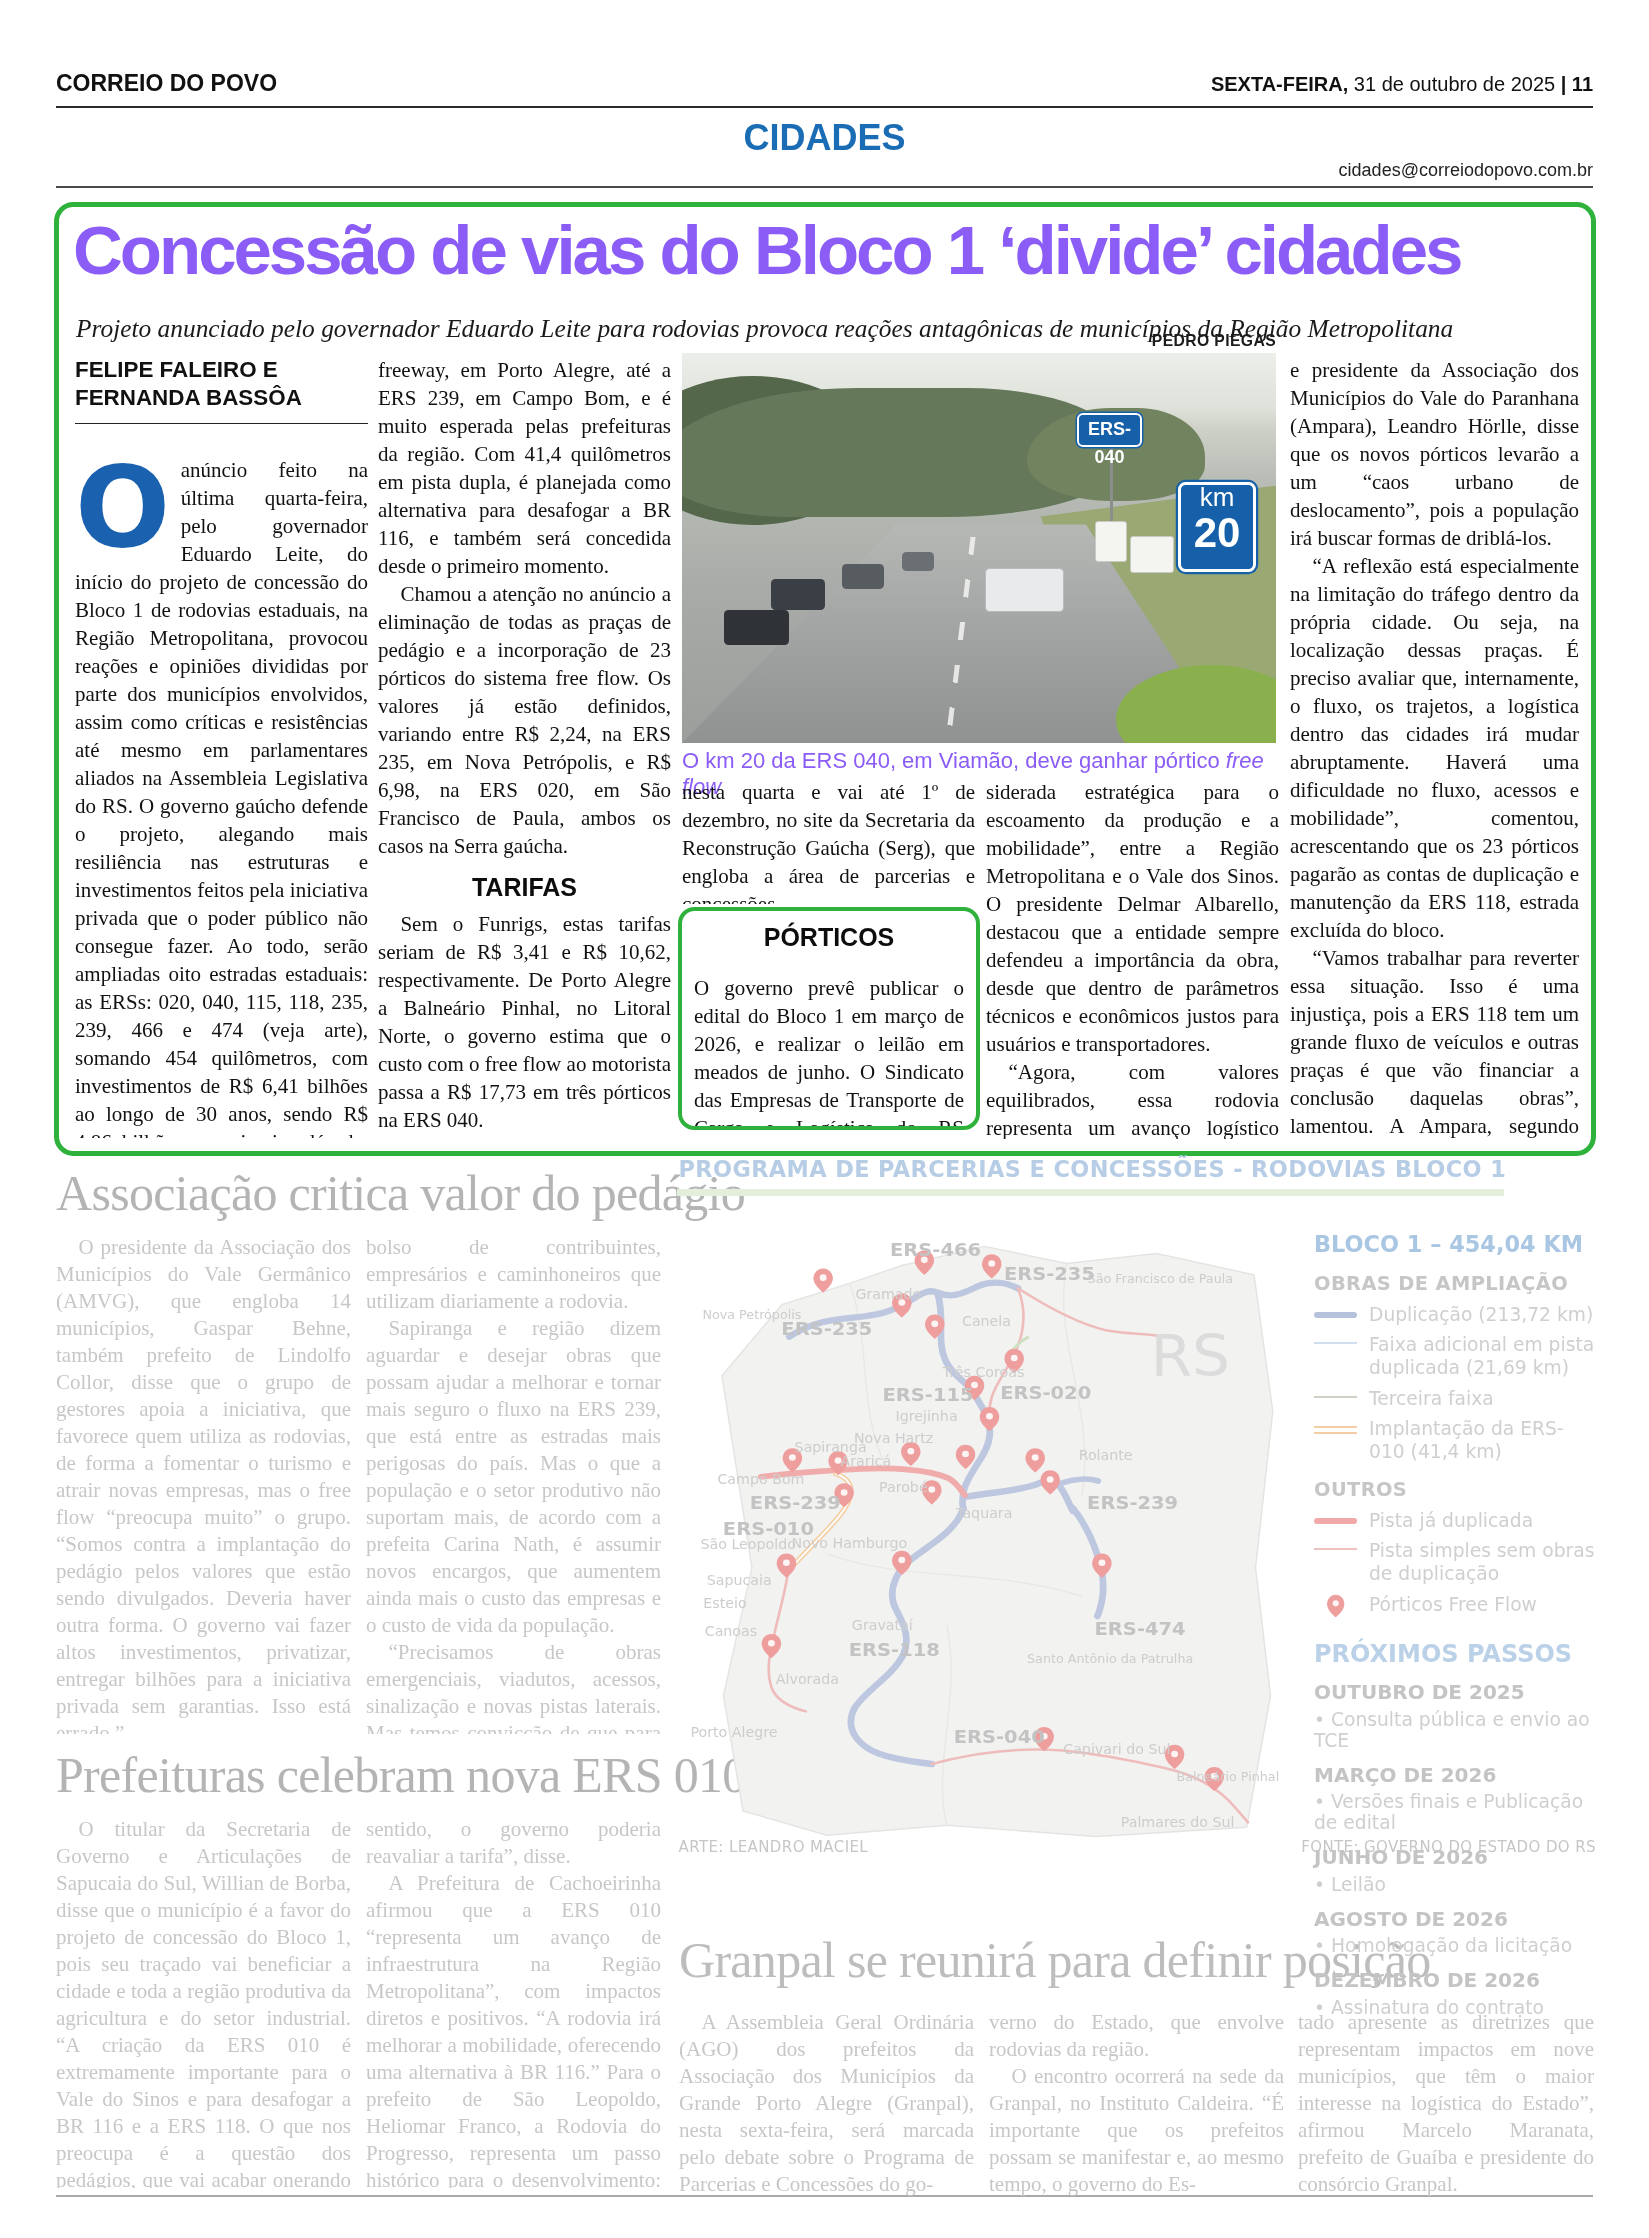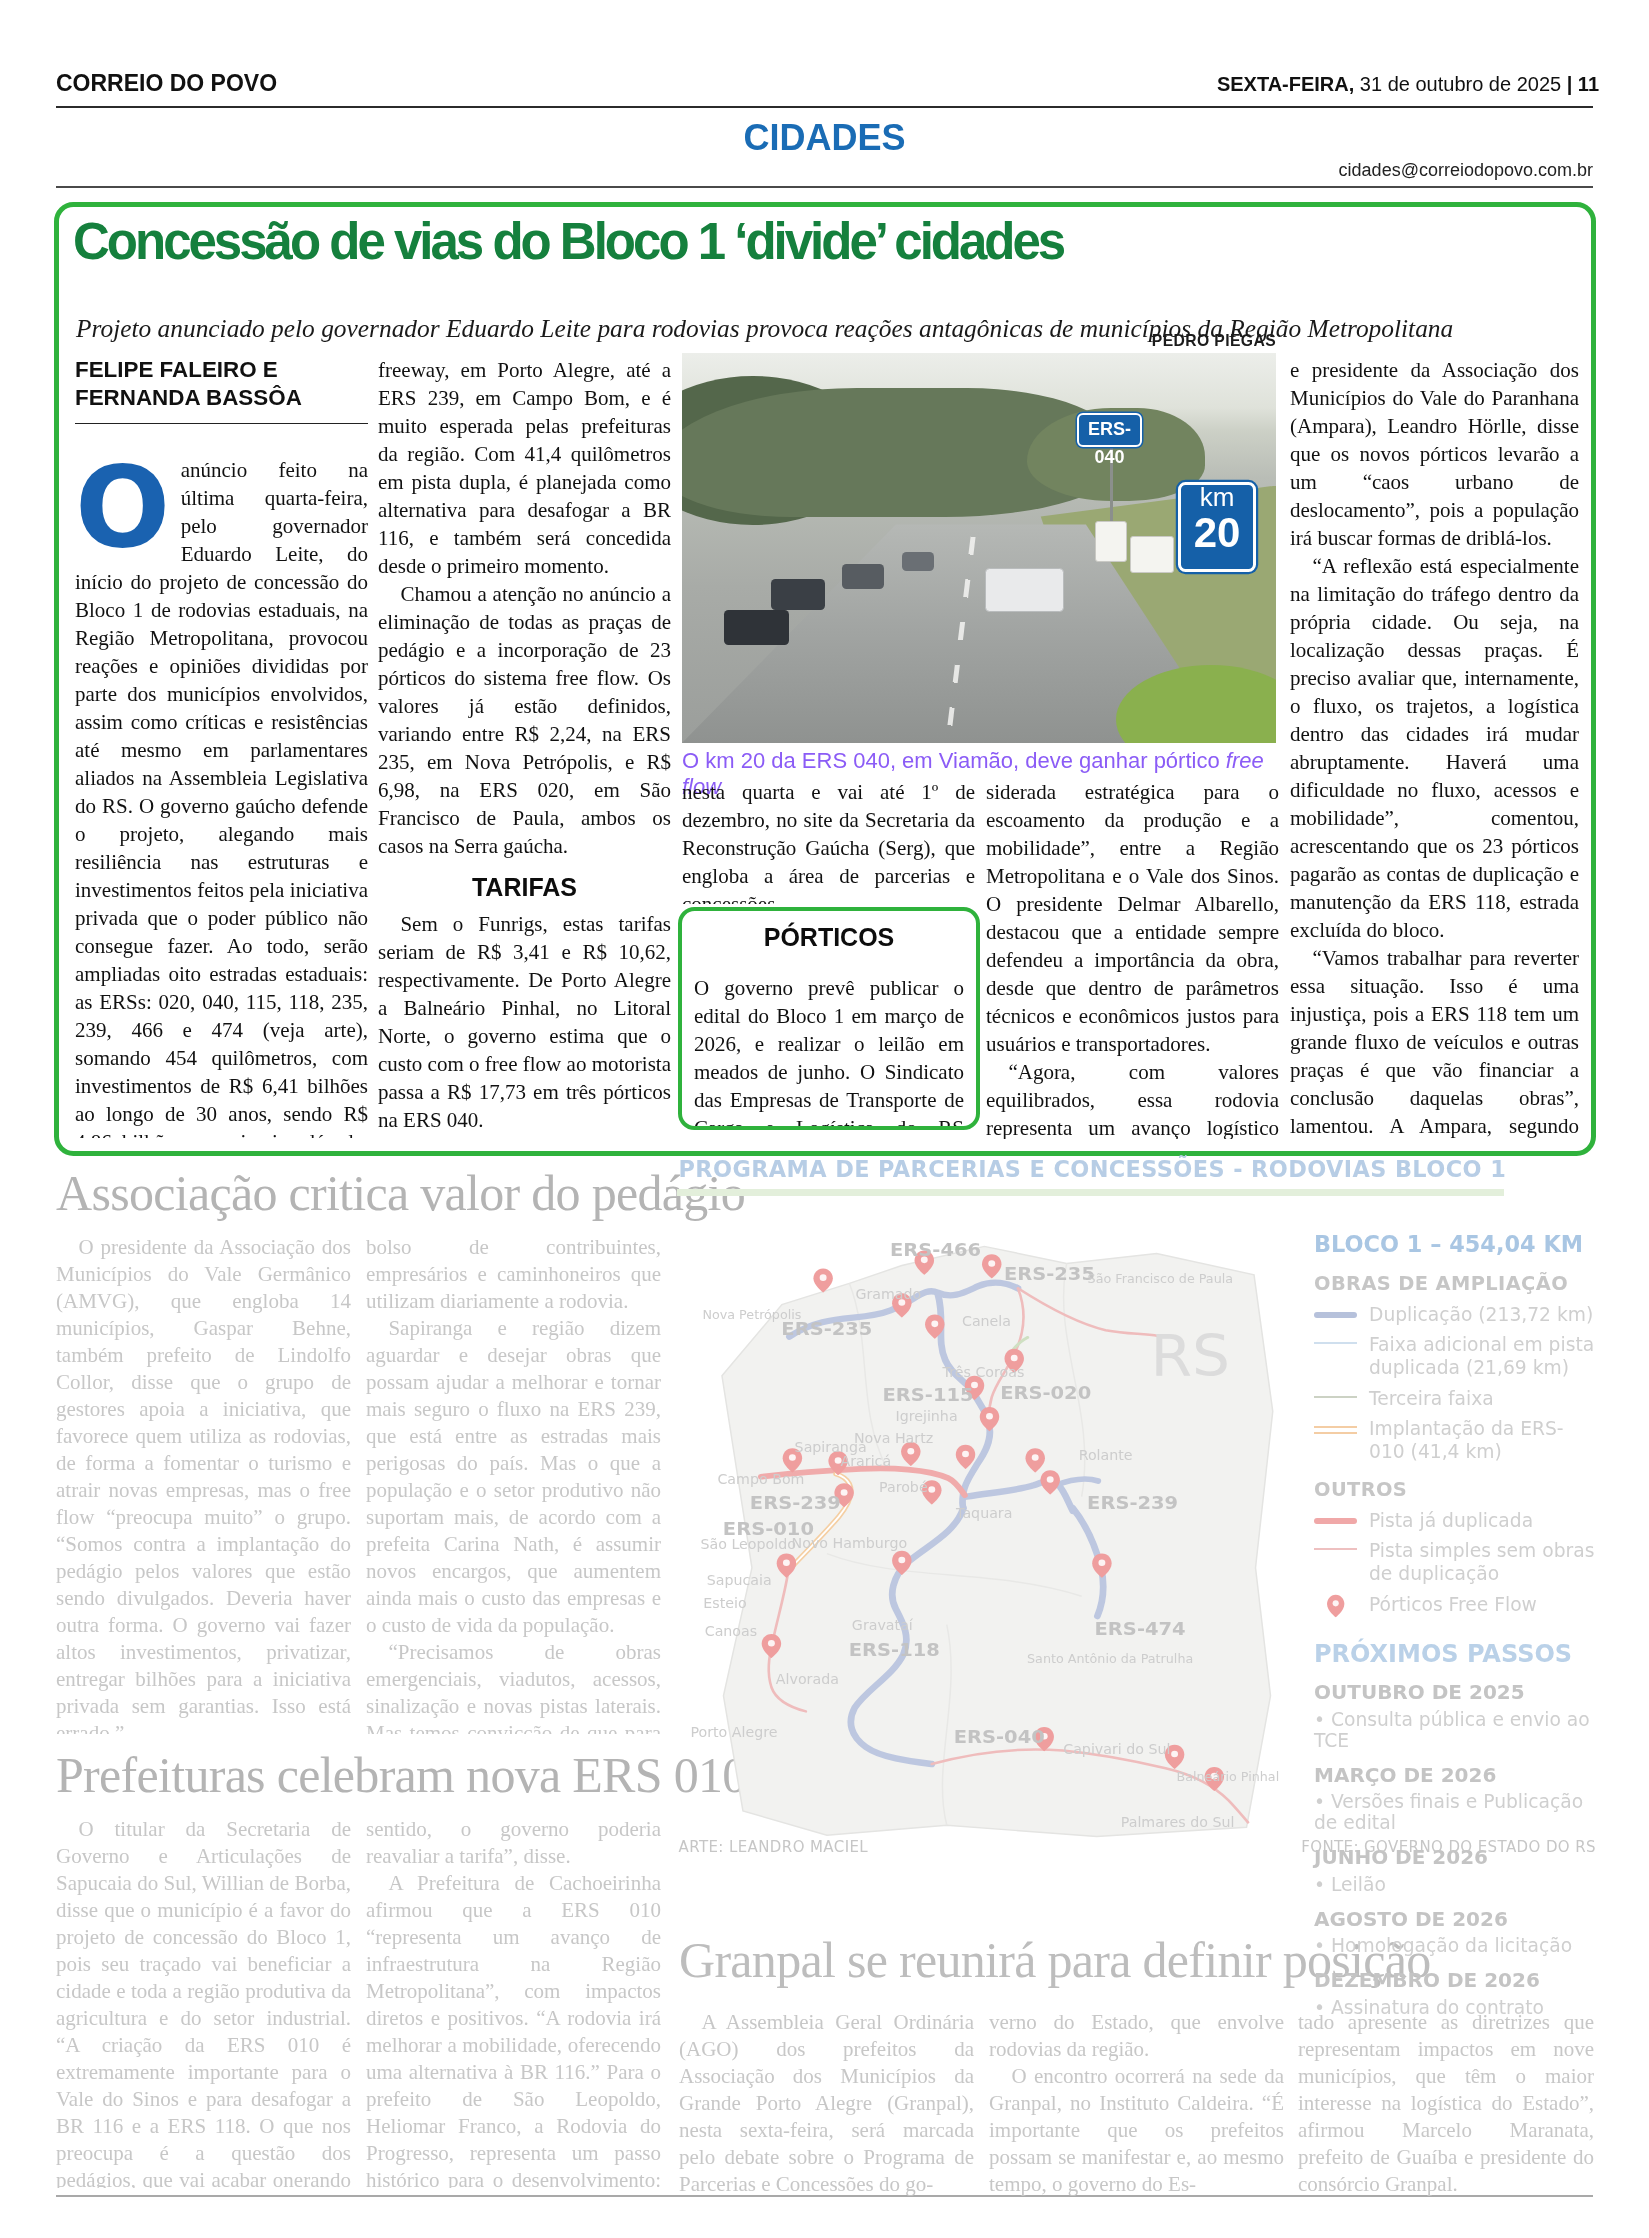--- a/index.html
+++ b/index.html
@@ -1,28 +1,28 @@
 <!DOCTYPE html>
 <html style="font-size:12px"><head>
 <meta charset="utf-8">
 <style>
   html,body{margin:0;padding:0;background:#ffffff;}
   body{width:1649px;height:2239px;position:relative;font-family:"Liberation Serif",serif;color:#111;}
   .abs{position:absolute;}
   
   .mast-left{left:56px;top:70px;font:bold 23px "Liberation Sans",sans-serif;letter-spacing:0;}
-  .mast-right{right:50px;top:73px;font:20px "Liberation Sans",sans-serif;color:#111;}
+  .mast-right{right:56px;top:73px;font:20px "Liberation Sans",sans-serif;color:#111;}
   .mast-right b{font-weight:bold;}
   .rule1{left:56px;width:1537px;top:106px;height:1.5px;background:#2b2b2b;}
   .section-title{left:0;width:1649px;top:117px;text-align:center;font:bold 36px "Liberation Sans",sans-serif;color:#1a6cb5;}
   .mast-email{right:56px;top:160px;font:18px "Liberation Sans",sans-serif;color:#222;}
   .rule2{left:56px;width:1537px;top:186px;height:2.2px;background:#4a4a4a;}
   
   .greenbox{left:54px;top:202px;width:1542px;height:954px;border:5.2px solid #2fb23c;border-radius:19.4px;box-sizing:border-box;background:#fff;}
-  .headline{left:73px;top:215px;width:1503px;font-family:"Liberation Sans",sans-serif;font-weight:bold;font-size:51px;line-height:1.05;letter-spacing:-3px;color:#15803d;white-space:nowrap;}
+  .headline{left:73px;top:215px;width:1503px;font-family:"Liberation Sans",sans-serif;font-weight:bold;font-size:69px;line-height:1.05;letter-spacing:-3px;color:#8b5cf6;white-space:nowrap;}
   .deck{left:76px;top:314px;width:1503px;font-style:italic;font-size:25.4px;color:#1a1a1a;}
   .photo-credit{left:682px;top:332px;width:594px;text-align:right;font:bold 15.7px "Liberation Sans",sans-serif;color:#1c1c1c;letter-spacing:0.4px;}
   
   .col{position:absolute;width:293px;font-size:21px;line-height:28px;text-align:justify;overflow:hidden;}
   .p{margin:0;}
   .p.ind{text-indent:22.4px;}
   .byline{font:bold 22.4px/28px "Liberation Sans",sans-serif;padding-bottom:10.5px;border-bottom:1.5px solid #222;margin-bottom:32px;}
   .byline span{display:block;}
   .drop{float:left;font:bold 112px/88px "DejaVu Sans",sans-serif;color:#1a62b0;margin:7.5px 10.5px 0 0;}
   .subhead{font:bold 25px/30px "Liberation Sans",sans-serif;text-align:center;margin:12px 0 7.5px 0;color:#0d0d0d;}

